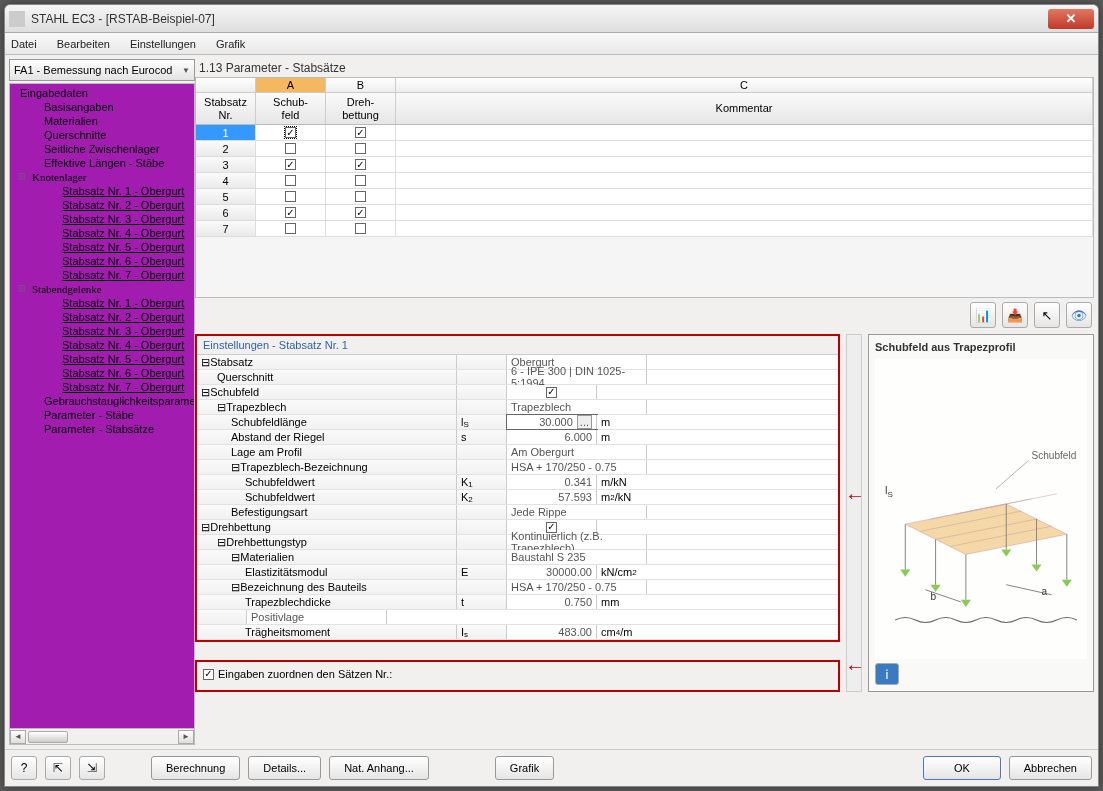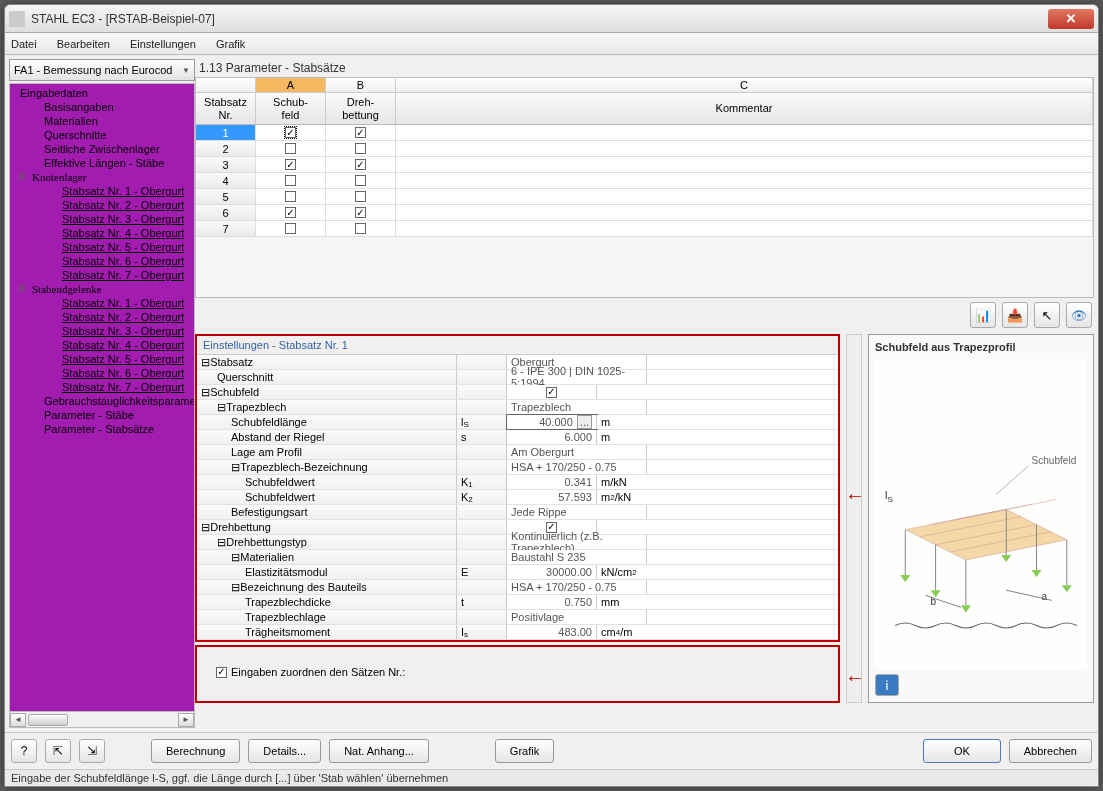--- a/index.html
+++ b/index.html
@@ -50,21 +50,21 @@
 .settings-grid { font-size: 11px; }
 .s-row { display: flex; height: 15px; border-bottom: 1px solid #e2e2e2; background: linear-gradient(#fafafa,#f1f1f1); }
 .s-label { width: 260px; border-right: 1px solid #ccc; padding-left: 4px; display: flex; align-items: center; white-space: nowrap; overflow: hidden; }
 .s-sym { width: 50px; border-right: 1px solid #ccc; padding-left: 4px; display: flex; align-items: center; }
 .s-val { width: 90px; border-right: 1px solid #ccc; padding: 0 4px; text-align: right; display: flex; align-items: center; justify-content: flex-end; background: #fff; color: #555; }
 .s-unit { flex: 1; padding-left: 4px; display: flex; align-items: center; background: #fff; }
 .s-row.wide .s-val { width: 140px; justify-content: flex-start; text-align: left; }
 .indent1 { padding-left: 20px !important; }
 .indent2 { padding-left: 34px !important; }
 .indent3 { padding-left: 48px !important; }
-.assign-box { border: 2px solid #b00; margin-top: 3px; padding: 19px; font-size: 11px; }
+.assign-box { border: 2px solid #b00; margin-top: 18px; padding: 6px; font-size: 11px; }
 .assign-row1 { display: flex; align-items: center; gap: 4px; margin-bottom: 4px; }
 .assign-input { border: 1px solid #999; background: #fff; height: 20px; padding: 0 4px; flex: 1; font-size: 11px; }
 .preview-panel { width: 226px; background: #f9f9f8; border: 1px solid #999; padding: 6px; font-size: 11px; display: flex; flex-direction: column; position: relative; }
 .preview-title { font-weight: bold; margin-bottom: 6px; color: #333; }
 .preview-img { flex: 1; background: #fefefd; border: none; position: relative; }
 .footer { display: flex; align-items: center; gap: 8px; padding: 6px; border-top: 1px solid #ccc; }
 .footer-btn { height: 24px; padding: 0 14px; font-size: 11px; background: linear-gradient(#fff,#e5e5e5); border: 1px solid #999; border-radius: 3px; }
 .footer-btn.primary { border: 1px solid #4a7abc; padding: 0 30px; }
 .icon-btn { width: 26px; height: 24px; background: linear-gradient(#fff,#e5e5e5); border: 1px solid #aaa; border-radius: 3px; display: flex; align-items: center; justify-content: center; font-size: 12px; }
 .status { font-size: 11px; color: #333; padding: 2px 6px; background: #e9e9e9; border-top: 1px solid #ccc; }
@@ -266,21 +266,21 @@
               <div class="s-row wide">
                   <div class="s-label indent1">⊟ <span>Trapezblech</span></div>
                   <div class="s-sym"></div>
                   <div class="s-val">Trapezblech</div>
                   <div class="s-unit"></div>
                 </div>
               <div class="s-row">
                   <div class="s-label indent2">Schubfeldlänge</div>
                   <div class="s-sym">l<sub>S</sub></div>
                   <div class="s-val" style="outline:1px solid #666;background:#fff">
-                    <span>40.000</span> 
+                    <span>30.000</span> 
                     <span style="margin-left:4px;border:1px solid #999;padding:0 2px;background:#eee">...</span>
                   </div>
                   <div class="s-unit">m</div>
                 </div>
               <div class="s-row">
                   <div class="s-label indent2">Abstand der Riegel</div>
                   <div class="s-sym">s</div>
                   <div class="s-val">6.000</div>
                   <div class="s-unit">m</div>
                 </div>
@@ -346,21 +346,20 @@
                   <div class="s-val">HSA + 170/250 - 0.75</div>
                   <div class="s-unit"></div>
                 </div>
               <div class="s-row">
                   <div class="s-label indent3">Trapezblechdicke</div>
                   <div class="s-sym">t</div>
                   <div class="s-val">0.750</div>
                   <div class="s-unit">mm</div>
                 </div>
               <div class="s-row wide">
-                  <div class="s-label indent3">Trapezblechlage</div>
                   <div class="s-sym"></div>
                   <div class="s-val">Positivlage</div>
                   <div class="s-unit"></div>
                 </div>
               <div class="s-row">
                   <div class="s-label indent3">Trägheitsmoment</div>
                   <div class="s-sym">I<sub>s</sub></div>
                   <div class="s-val">483.00</div>
                   <div class="s-unit">cm<sup>4</sup>/m</div>
                 </div>
@@ -431,14 +430,13 @@
     <div style="width:30px"></div>
     <button class="footer-btn">Berechnung</button>
     <button class="footer-btn">Details...</button>
     <button class="footer-btn">Nat. Anhang...</button>
     <div style="width:50px"></div>
     <button class="footer-btn">Grafik</button>
     <div style="flex:1"></div>
     <button class="footer-btn primary">OK</button>
     <button class="footer-btn">Abbrechen</button>
   </div>
-  <div class="status">Eingabe der Schubfeldlänge l-S, ggf. die Länge durch [...] über 'Stab wählen' übernehmen</div>
 </div>
 
 </body></html>

